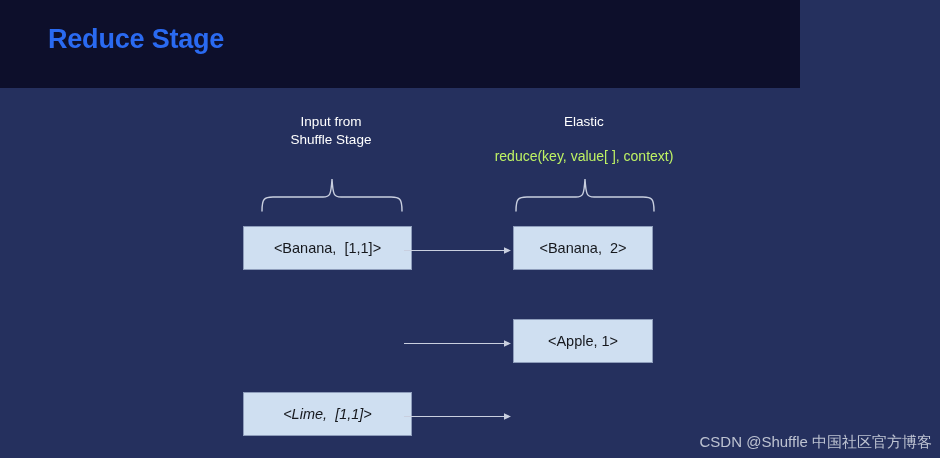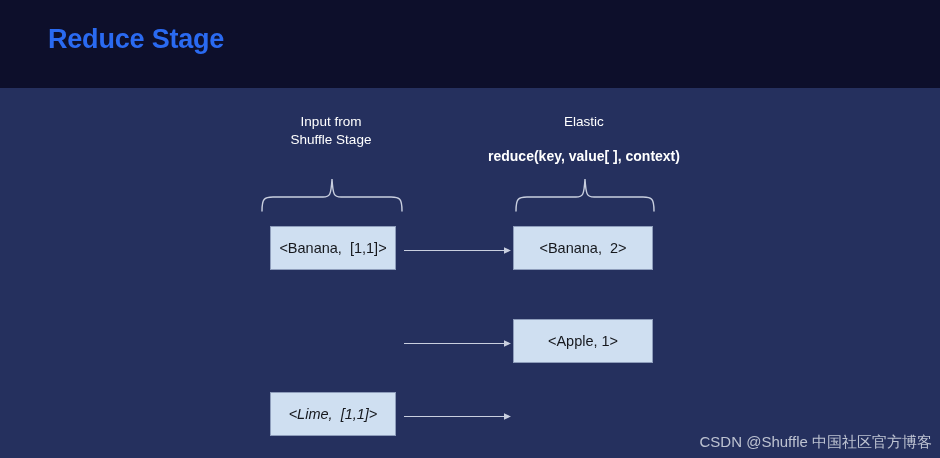--- a/index.html
+++ b/index.html
@@ -11,21 +11,21 @@
     position: relative;
     width: 940px;
     height: 458px;
     overflow: hidden;
     font-family: "Liberation Sans", sans-serif;
     background: #25305e;
   }
   #header-bar {
     position: absolute;
     left: 0; top: 0;
-    width: 940px;
+    width: 800px;
     height: 88px;
     background: #0d0f2b;
   }
   #slide-title {
     position: absolute;
     left: 48px;
     top: 24px;
     font-size: 27px;
     font-weight: bold;
     color: #2a6af1;
@@ -59,23 +59,23 @@
     left: 510px;
     top: 25px;
     width: 148px;
   }
   #reducer-signature {
     position: absolute;
     left: 443px;
     top: 60px;
     width: 282px;
     text-align: center;
-    color: #ffffff;
+    color: #bef264;
     font-size: 14px;
-    font-weight: bold;
+    font-weight: normal;
     white-space: nowrap;
   }
 
   
   .brace {
     position: absolute;
     top: 90px;
     height: 34px;
   }
   #brace-input { left: 261px; width: 142px; }
@@ -100,21 +100,21 @@
     box-sizing: border-box;
     background: #cfdff1;
     border: 1px solid #8e9dbb;
     color: #16181d;
     font-size: 14.5px;
     display: flex;
     align-items: center;
     justify-content: center;
     white-space: pre;
   }
-  .kv-box.left  { left: 270px; width: 126px; }
+  .kv-box.left  { left: 243px; width: 169px; }
   .kv-box.right { left: 513px; width: 140px; }
 
   .arrow {
     position: absolute;
     left: 404px;
     top: 20px;
     width: 110px;
     height: 9px;
   }
   .arrow svg { display: block; width: 100%; height: 100%; }

